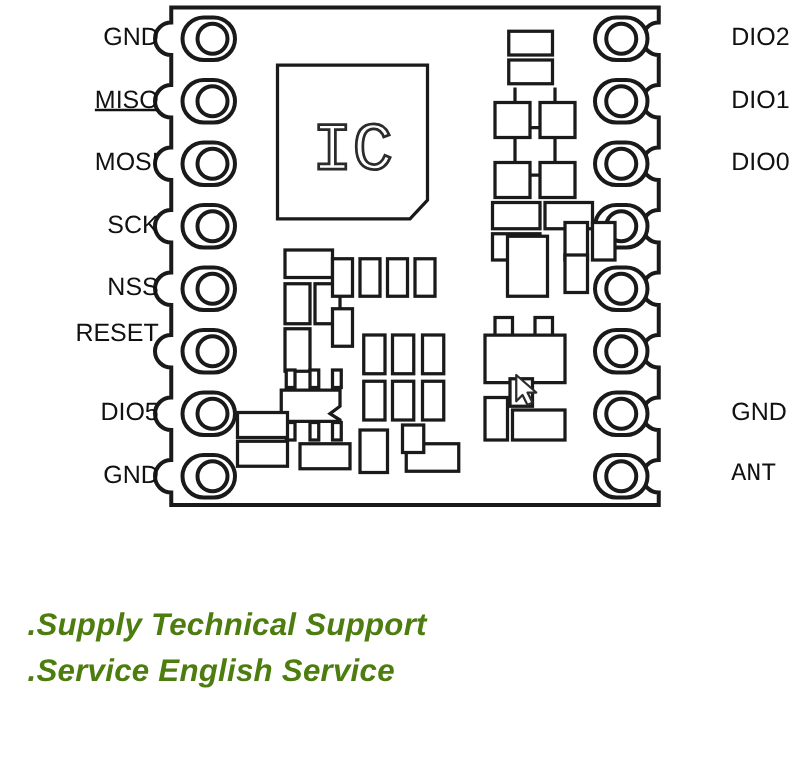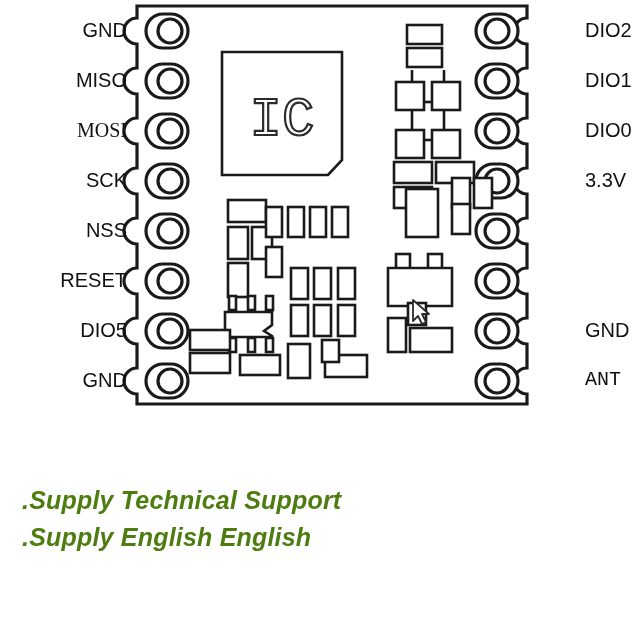--- a/index.html
+++ b/index.html
@@ -236,33 +236,32 @@
         <rect x="410" y="328" width="42" height="24"></rect>
       </g>
     </g>
 
     <g transform="translate(413,300)">
       <path d="M 0,0 L 0,21 L 5,16 L 9,24 L 13,22 L 9,14 L 16,14 Z" fill="#ffffff" stroke="#2b2b2b" stroke-width="1.8" stroke-linejoin="round"></path>
     </g>
   </svg>
 
   <div class="pin-label left" style="top:15px;">GND</div>
-  <div class="pin-label left" style="top:65px;">MISO</div>
-  <div class="pin-label left" style="top:115px;font-family:Liberation Serif, serif;">MOSI</div>
+  <div class="pin-label left" style="top:65px;text-decoration:underline;">MISO</div>
+  <div class="pin-label left" style="top:115px;">MOSI</div>
   <div class="pin-label left" style="top:165px;">SCK</div>
   <div class="pin-label left" style="top:215px;">NSS</div>
-  <div class="pin-label left" style="top:265px;">RESET</div>
+  <div class="pin-label left" style="top:252px;">RESET</div>
   <div class="pin-label left" style="top:315px;">DIO5</div>
   <div class="pin-label left" style="top:365px;">GND</div>
 
   <div class="pin-label right" style="top:15px;">DIO2</div>
   <div class="pin-label right" style="top:65px;text-align:right;">DIO1</div>
   <div class="pin-label right" style="top:115px;">DIO0</div>
-  <div class="pin-label right" style="top:165px;">3.3V</div>
   <div class="pin-label right" style="top:315px;">GND</div>
   <div class="pin-label right" style="top:365px;font-family:Liberation Mono, monospace;">ANT</div>
 
   <div class="footer-block">
     <div class="footer-line">.Supply Technical Support</div>
-    <div class="footer-line">.Supply English English</div>
+    <div class="footer-line">.Service English Service</div>
   </div>
 
 </div>
 
 </body></html>

